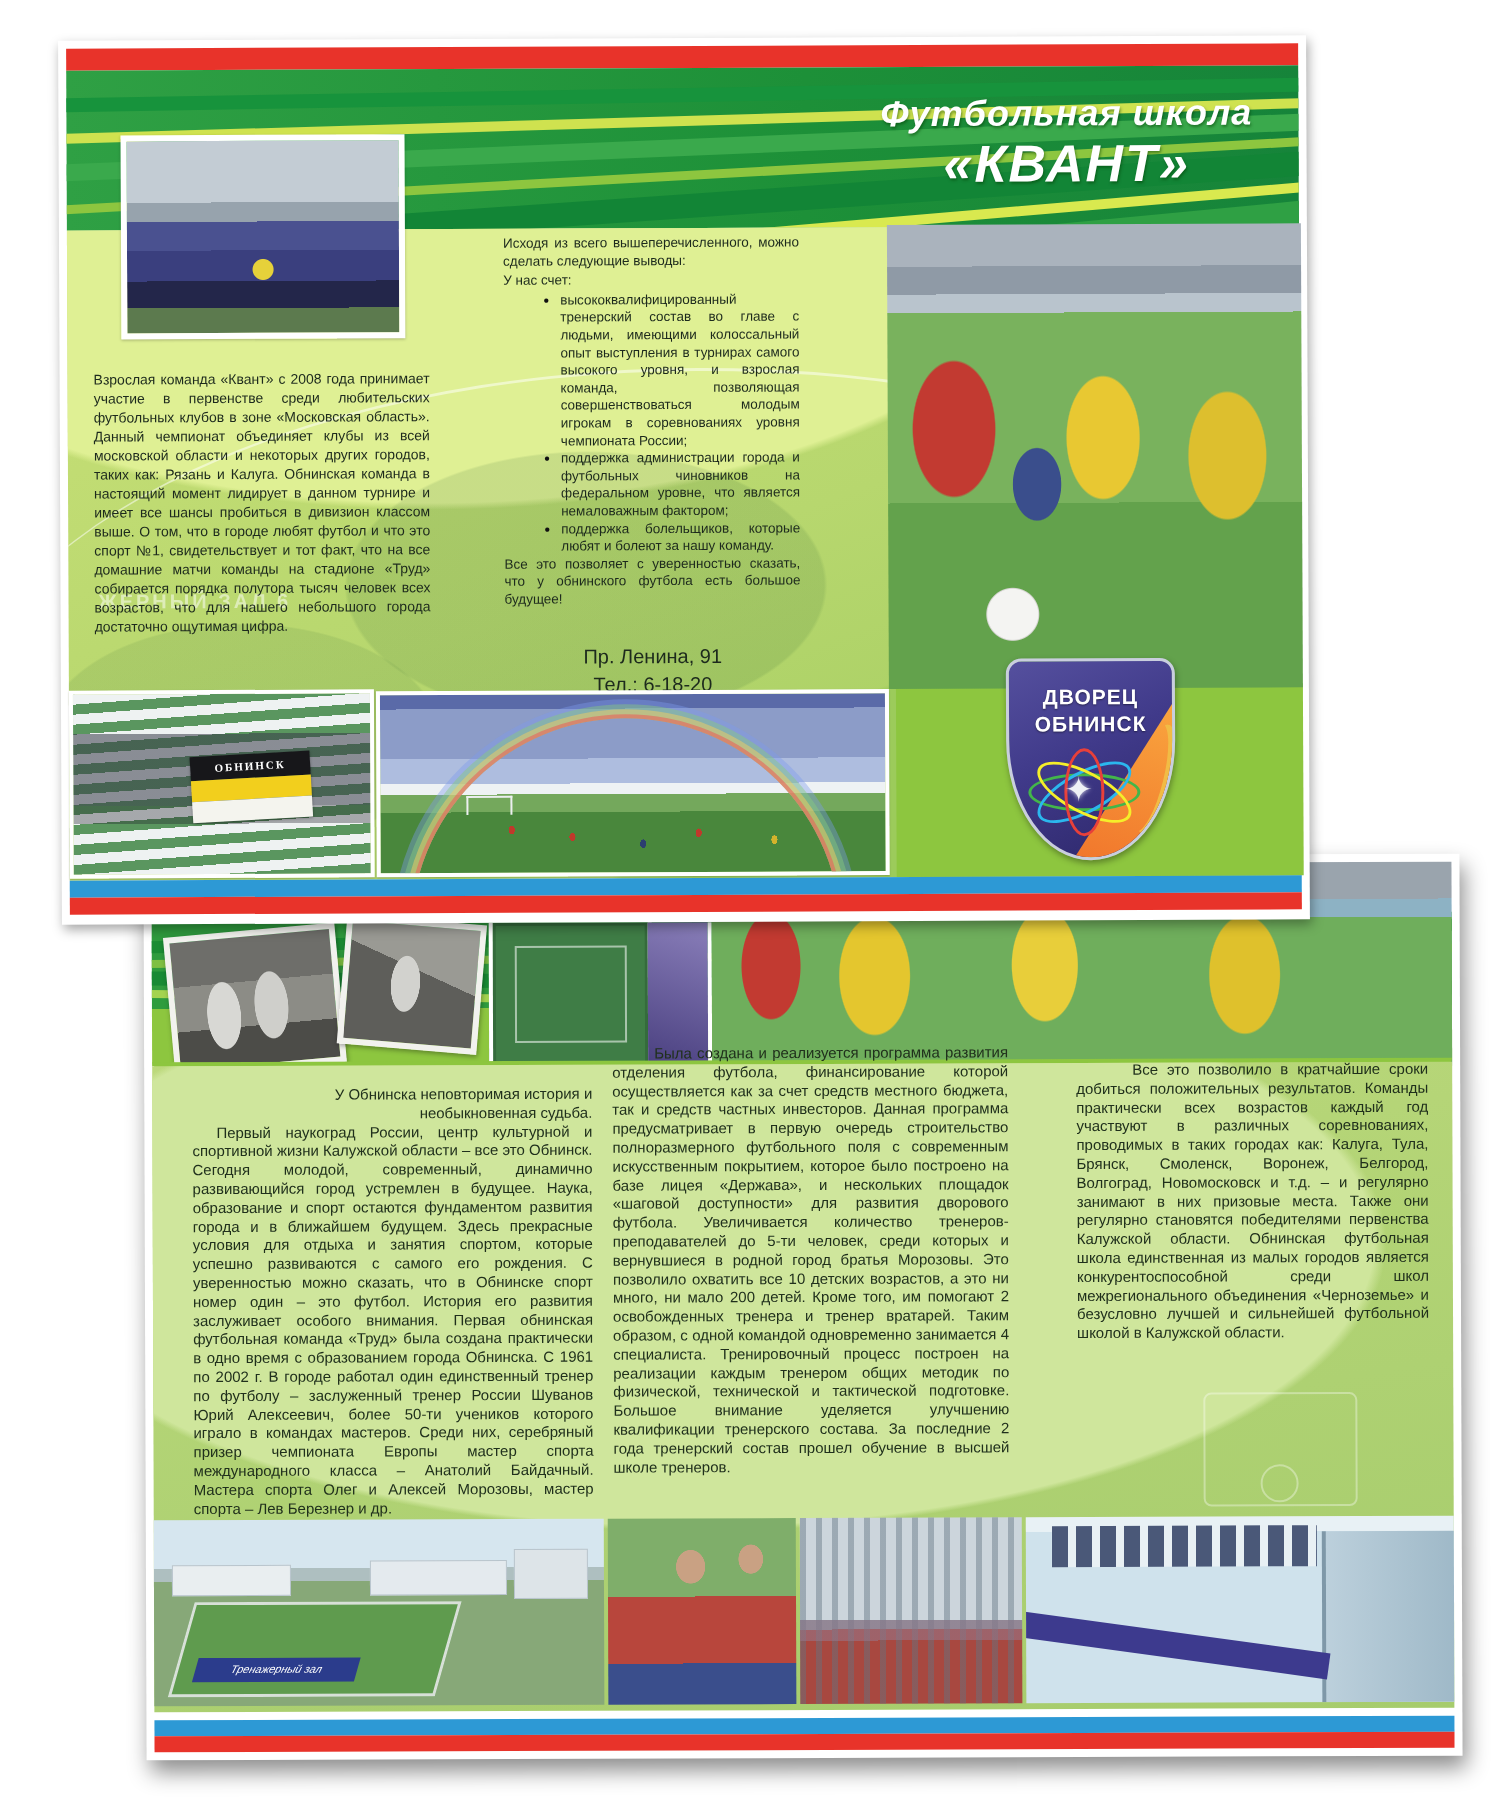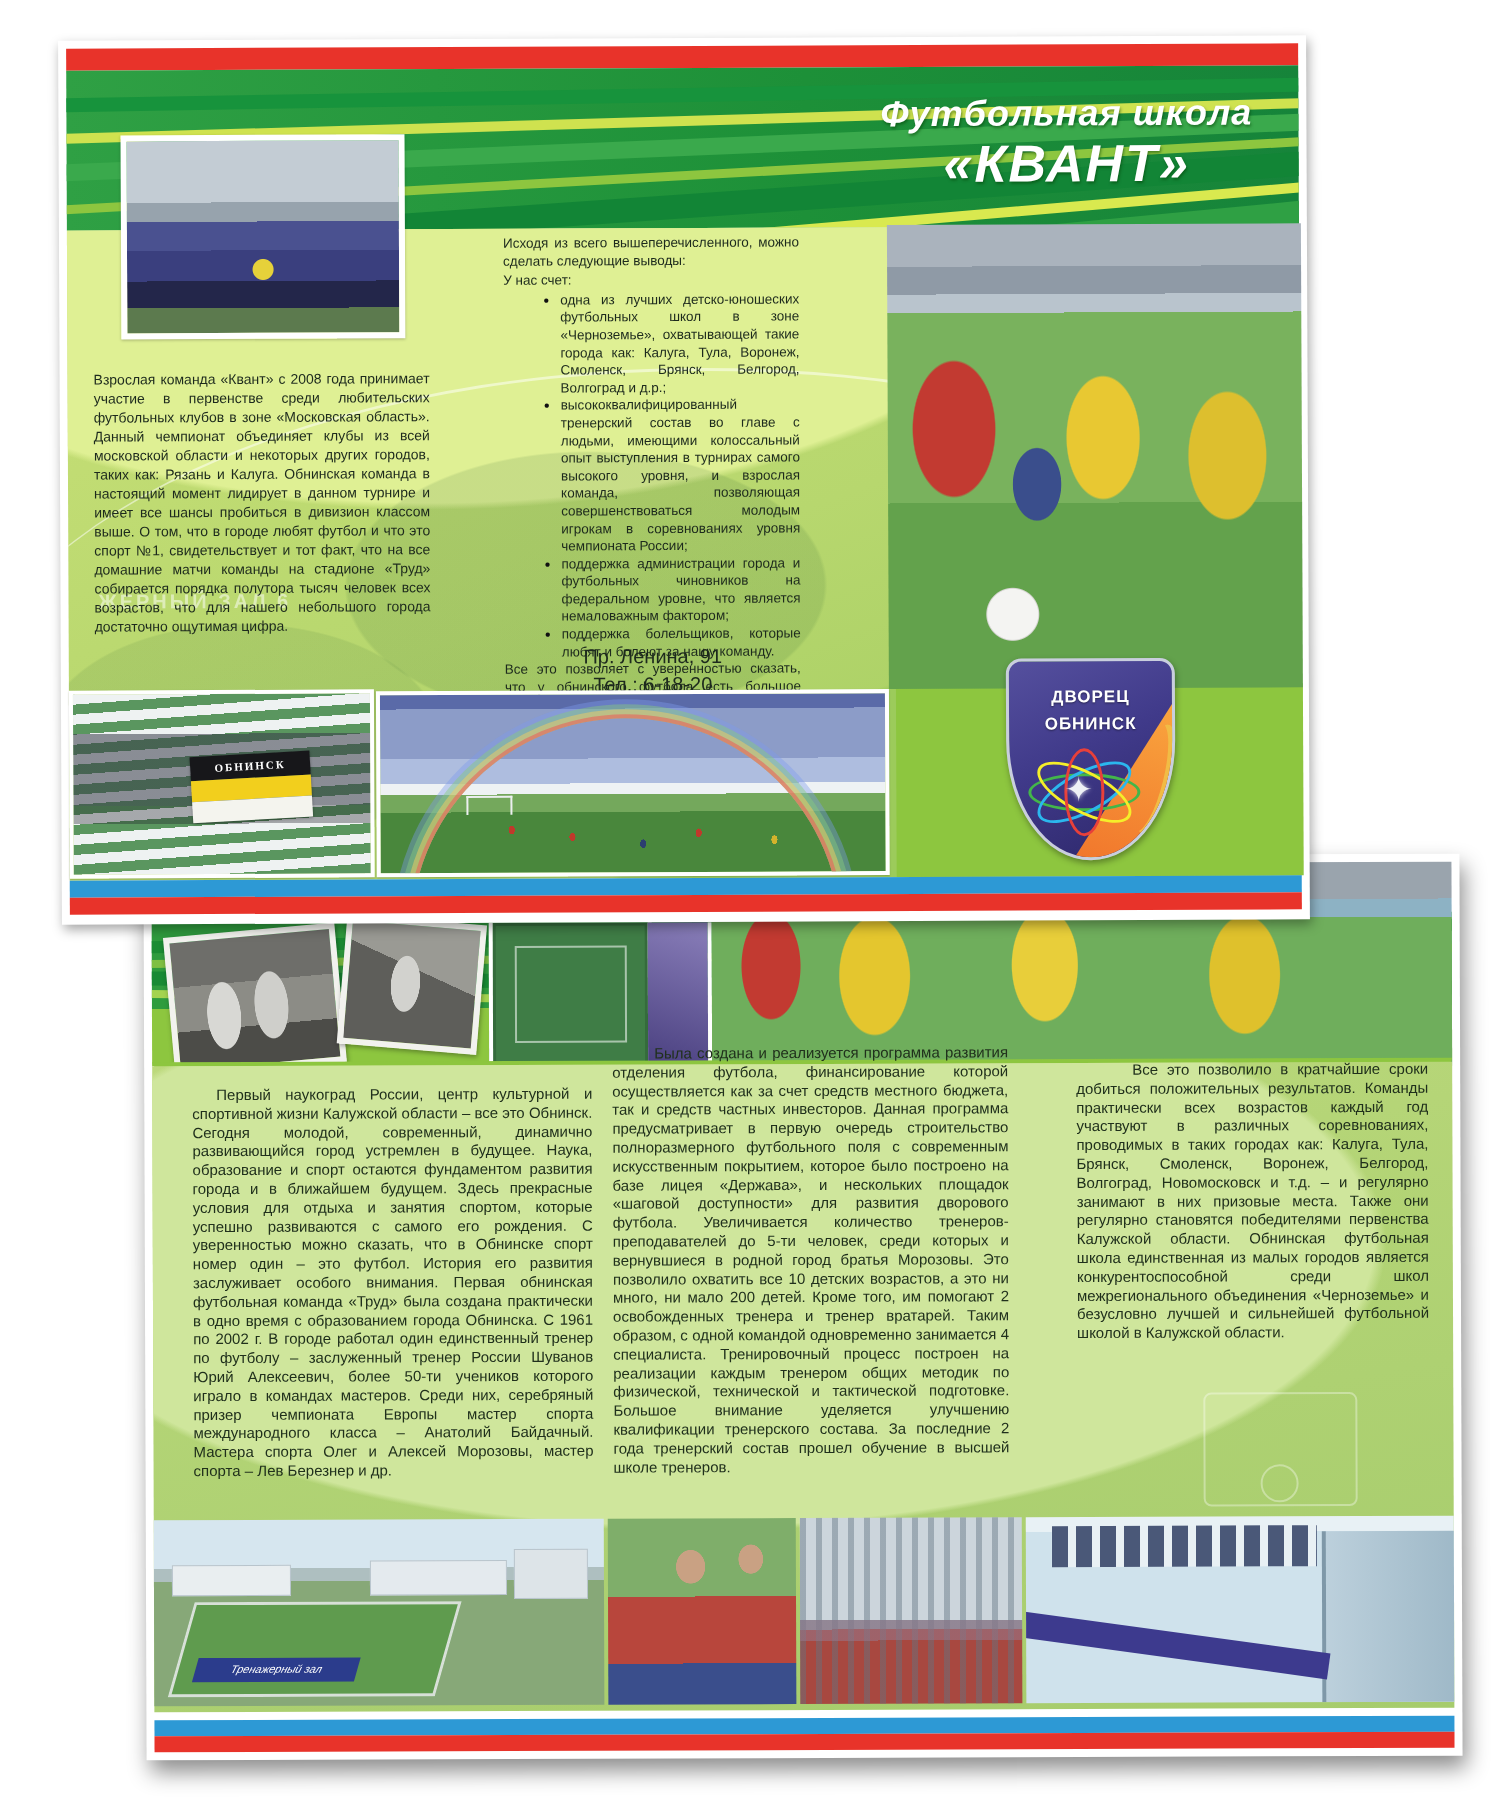--- a/index.html
+++ b/index.html
@@ -102,21 +102,21 @@
           border:2px solid #eceff0; border-bottom:none; }
 
   #logo-shield { left:945px; top:622px; width:163px; height:196px; z-index:6; overflow:hidden;
     border-radius:16px 16px 52% 52% / 16px 16px 62% 62%;
     background:linear-gradient(155deg,#55509e 0%,#403a8a 45%,#2c2668 100%);
     border:3px solid #c9cede; box-shadow:1px 3px 6px rgba(0,0,0,.35); }
   #shield-orange { position:absolute; left:0; top:0; width:100%; height:100%;
     background:linear-gradient(200deg,#fbb042,#f0712a);
     clip-path:polygon(40% 100%, 100% 22%, 100% 100%); }
   #logo-text { position:absolute; top:22px; width:100%; text-align:center; color:#fff;
-    font-weight:bold; font-size:17px; line-height:27px; letter-spacing:1px;
+    font-weight:bold; font-size:21px; line-height:27px; letter-spacing:1px;
     text-shadow:0 1px 2px rgba(0,0,0,.45); }
   #atom { position:absolute; left:72px; top:128px; }
   .orb { position:absolute; border:3px solid; border-radius:50%; }
   .orb-blue   { width:98px; height:36px; left:-49px; top:-18px; border-color:#2bb7ee; transform:rotate(-28deg); }
   .orb-yellow { width:98px; height:36px; left:-49px; top:-18px; border-color:#f5ee2a; transform:rotate(28deg); }
   .orb-red    { width:82px; height:34px; left:-41px; top:-17px; border-color:#e8403a; transform:rotate(90deg); }
   .orb-green  { width:106px; height:32px; left:-53px; top:-16px; border-color:#43b64a; }
   #atom-star { position:absolute; left:-17px; top:-20px; font-size:34px; color:#eef0f6;
                text-shadow:0 0 5px rgba(255,255,255,.9); }
   #wheat { position:absolute; right:2px; top:62px; width:30px; height:112px; border-radius:50%;
@@ -231,20 +231,21 @@
   <div id="stamp2" class="stamp"></div>
   <div id="p2-field" class="abs"></div>
   <div id="p2-purple" class="abs"></div>
   <div id="p2-bibs" class="abs"></div>
   <div id="p2-swoosh" class="abs"></div>
   <div id="p2-body" class="abs">
     <div id="p2-sketch" class="abs"></div>
   </div>
 
   <div id="p2-col1" class="abs">
+    <p class="r">У Обнинска неповторимая история и необыкновенная судьба.</p>
     <p class="j">Первый наукоград России, центр культурной и спортивной жизни Калужской области – все это Обнинск. Сегодня молодой, современный, динамично развивающийся город устремлен в будущее. Наука, образование и спорт остаются фундаментом развития города и в ближайшем будущем. Здесь прекрасные условия для отдыха и занятия спортом, которые успешно развиваются с самого его рождения. С уверенностью можно сказать, что в Обнинске спорт номер один – это футбол. История его развития заслуживает особого внимания. Первая обнинская футбольная команда «Труд» была создана практически в одно время с образованием города Обнинска. С 1961 по 2002 г. В городе работал один единственный тренер по футболу – заслуженный тренер России Шуванов Юрий Алексеевич, более 50-ти учеников которого играло в командах мастеров. Среди них, серебряный призер чемпионата Европы мастер спорта международного класса – Анатолий Байдачный. Мастера спорта Олег и Алексей Морозовы, мастер спорта – Лев Березнер и др.</p>
   </div>
   <div id="p2-col2" class="abs">
     <p>Была создана и реализуется программа развития отделения футбола, финансирование которой осуществляется как за счет средств местного бюджета, так и средств частных инвесторов. Данная программа предусматривает в первую очередь строительство полноразмерного футбольного поля с современным искусственным покрытием, которое было построено на базе лицея «Держава», и нескольких площадок «шаговой доступности» для развития дворового футбола. Увеличивается количество тренеров-преподавателей до 5-ти человек, среди которых и вернувшиеся в родной город братья Морозовы. Это позволило охватить все 10 детских возрастов, а это ни много, ни мало 200 детей. Кроме того, им помогают 2 освобожденных тренера и тренер вратарей. Таким образом, с одной командой одновременно занимается 4 специалиста. Тренировочный процесс построен на реализации каждым тренером общих методик по физической, технической и тактической подготовке. Большое внимание уделяется улучшению квалификации тренерского состава. За последние 2 года тренерский состав прошел обучение в высшей школе тренеров.</p>
   </div>
   <div id="p2-col3" class="abs">
     <p>Все это позволило в кратчайшие сроки добиться положительных результатов. Команды практически всех возрастов каждый год участвуют в различных соревнованиях, проводимых в таких городах как: Калуга, Тула, Брянск, Смоленск, Воронеж, Белгород, Волгоград, Новомосковск и т.д. – и регулярно занимают в них призовые места. Также они регулярно становятся победителями первенства Калужской области. Обнинская футбольная школа единственная из малых городов является конкурентоспособной среди школ межрегионального объединения «Черноземье» и безусловно лучшей и сильнейшей футбольной школой в Калужской области.</p>
   </div>
 
   <div id="p2-ph1" class="abs">
@@ -290,21 +291,20 @@
   <div id="team-photo" class="abs"></div>
 
   <div id="p1-col1" class="abs">
     <p>Взрослая команда «Квант» с 2008 года принимает участие в первенстве среди любительских футбольных клубов в зоне «Московская область». Данный чемпионат объединяет клубы из всей московской области и некоторых других городов, таких как: Рязань и Калуга. Обнинская команда в настоящий момент лидирует в данном турнире и имеет все шансы пробиться в дивизион классом выше. О том, что в городе любят футбол и что это спорт №1, свидетельствует и тот факт, что на все домашние матчи команды на стадионе «Труд» собирается порядка полутора тысяч человек всех возрастов, что для нашего небольшого города достаточно ощутимая цифра.</p>
   </div>
 
   <div id="p1-col2" class="abs">
     <p class="mb">Исходя из всего вышеперечисленного, можно сделать следующие выводы:</p>
     <p class="mb">У нас счет:</p>
     <ul>
-      <li>одна из лучших детско-юношеских футбольных школ в зоне «Черноземье», охватывающей такие города как: Калуга, Тула, Воронеж, Смоленск, Брянск, Белгород, Волгоград и д.р.;</li>
       <li>высококвалифицированный тренерский состав во главе с людьми, имеющими колоссальный опыт выступления в турнирах самого высокого уровня, и взрослая команда, позволяющая совершенствоваться молодым игрокам в соревнованиях уровня чемпионата России;</li>
       <li>поддержка администрации города и футбольных чиновников на федеральном уровне, что является немаловажным фактором;</li>
       <li>поддержка болельщиков, которые любят и болеют за нашу команду.</li>
     </ul>
     <p>Все это позволяет с уверенностью сказать, что у обнинского футбола есть большое будущее!</p>
   </div>
 
   <div id="p1-address" class="abs">
     <div>Пр. Ленина, 91</div>
     <div>Тел.: 6-18-20</div>

